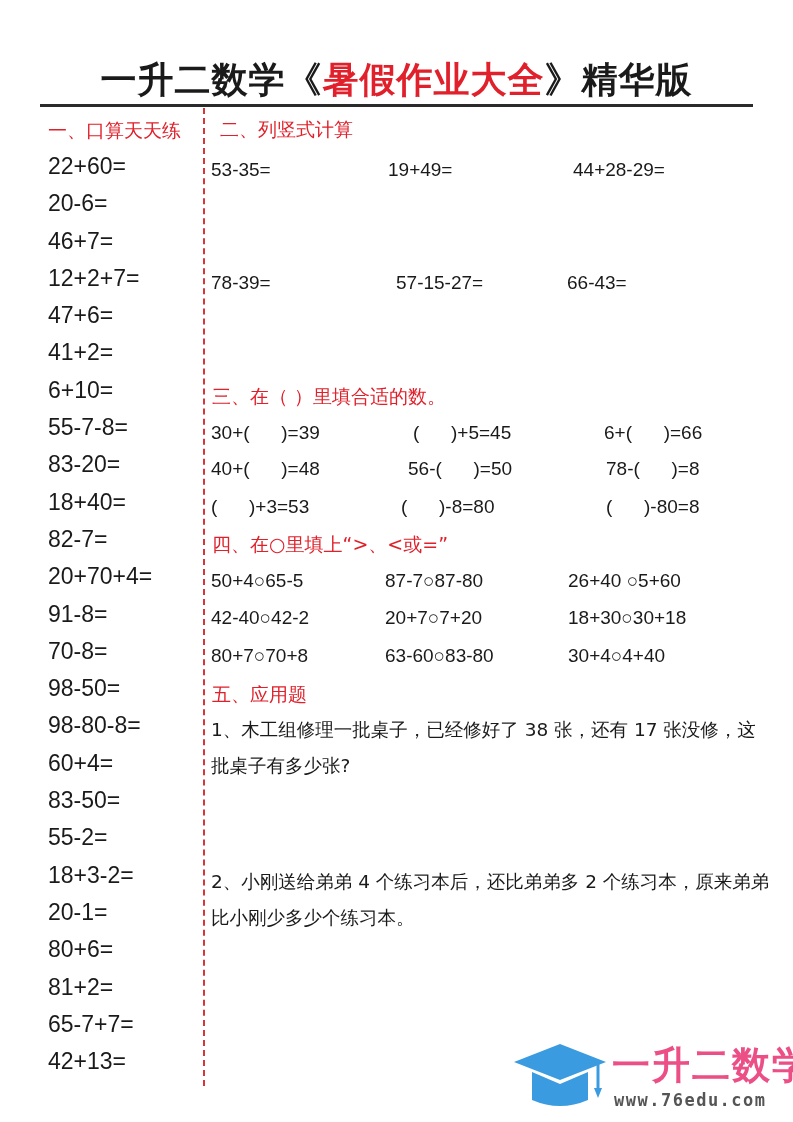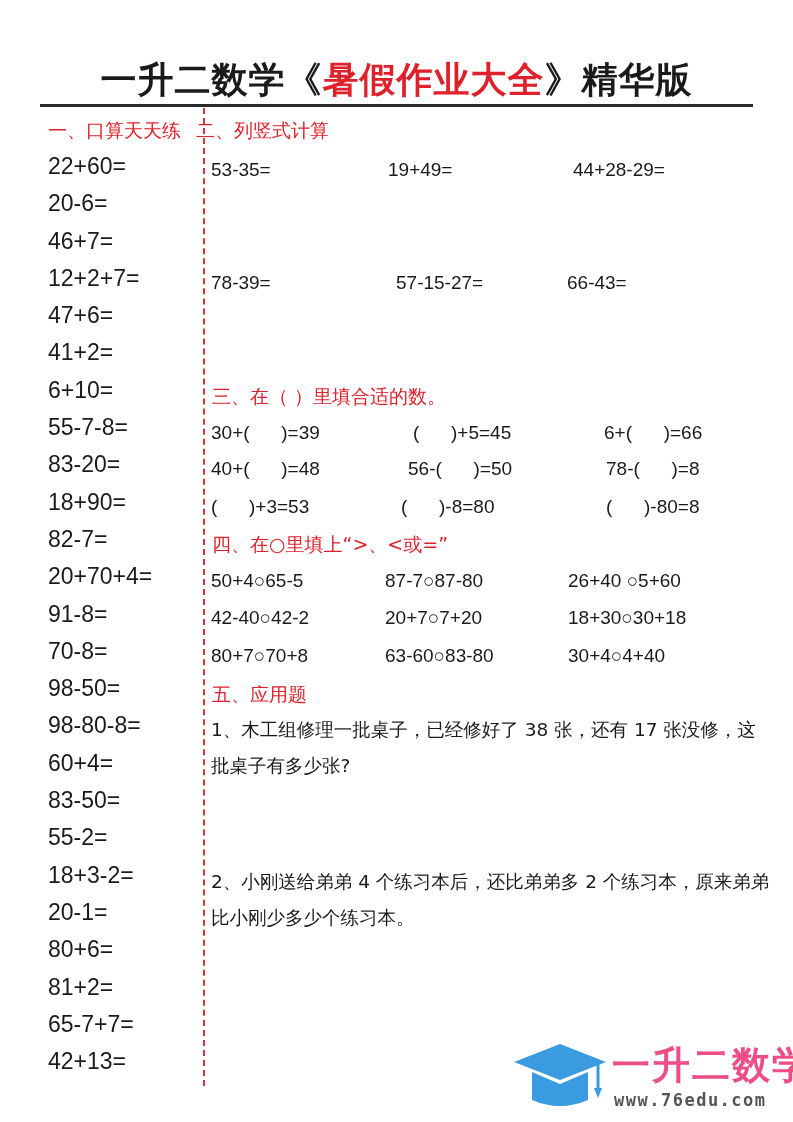--- a/index.html
+++ b/index.html
@@ -46,39 +46,39 @@
 <div class="left-list" id="s1list">
   <div class="left-item">22+60=</div>
   <div class="left-item">20-6=</div>
   <div class="left-item">46+7=</div>
   <div class="left-item">12+2+7=</div>
   <div class="left-item">47+6=</div>
   <div class="left-item">41+2=</div>
   <div class="left-item">6+10=</div>
   <div class="left-item">55-7-8=</div>
   <div class="left-item">83-20=</div>
-  <div class="left-item">18+90=</div>
+  <div class="left-item">18+40=</div>
   <div class="left-item">82-7=</div>
   <div class="left-item">20+70+4=</div>
   <div class="left-item">91-8=</div>
   <div class="left-item">70-8=</div>
   <div class="left-item">98-50=</div>
   <div class="left-item">98-80-8=</div>
   <div class="left-item">60+4=</div>
   <div class="left-item">83-50=</div>
   <div class="left-item">55-2=</div>
   <div class="left-item">18+3-2=</div>
   <div class="left-item">20-1=</div>
   <div class="left-item">80+6=</div>
   <div class="left-item">81+2=</div>
   <div class="left-item">65-7+7=</div>
   <div class="left-item">42+13=</div>
 </div>
 
-<div class="sec-title" style="left:196px; top:117px;">二、列竖式计算</div>
+<div class="sec-title" style="left:220px; top:117px;font-family:Liberation Serif, serif;">二、列竖式计算</div>
 <div class="row" style="top:157px;">
   <span class="cell" style="left:0px;">53-35=</span>
   <span class="cell" style="left:177px;">19+49=</span>
   <span class="cell" style="left:362px;">44+28-29=</span>
 </div>
 <div class="row" style="top:270px;">
   <span class="cell" style="left:0px;">78-39=</span>
   <span class="cell" style="left:185px;">57-15-27=</span>
   <span class="cell" style="left:356px;">66-43=</span>
 </div>

